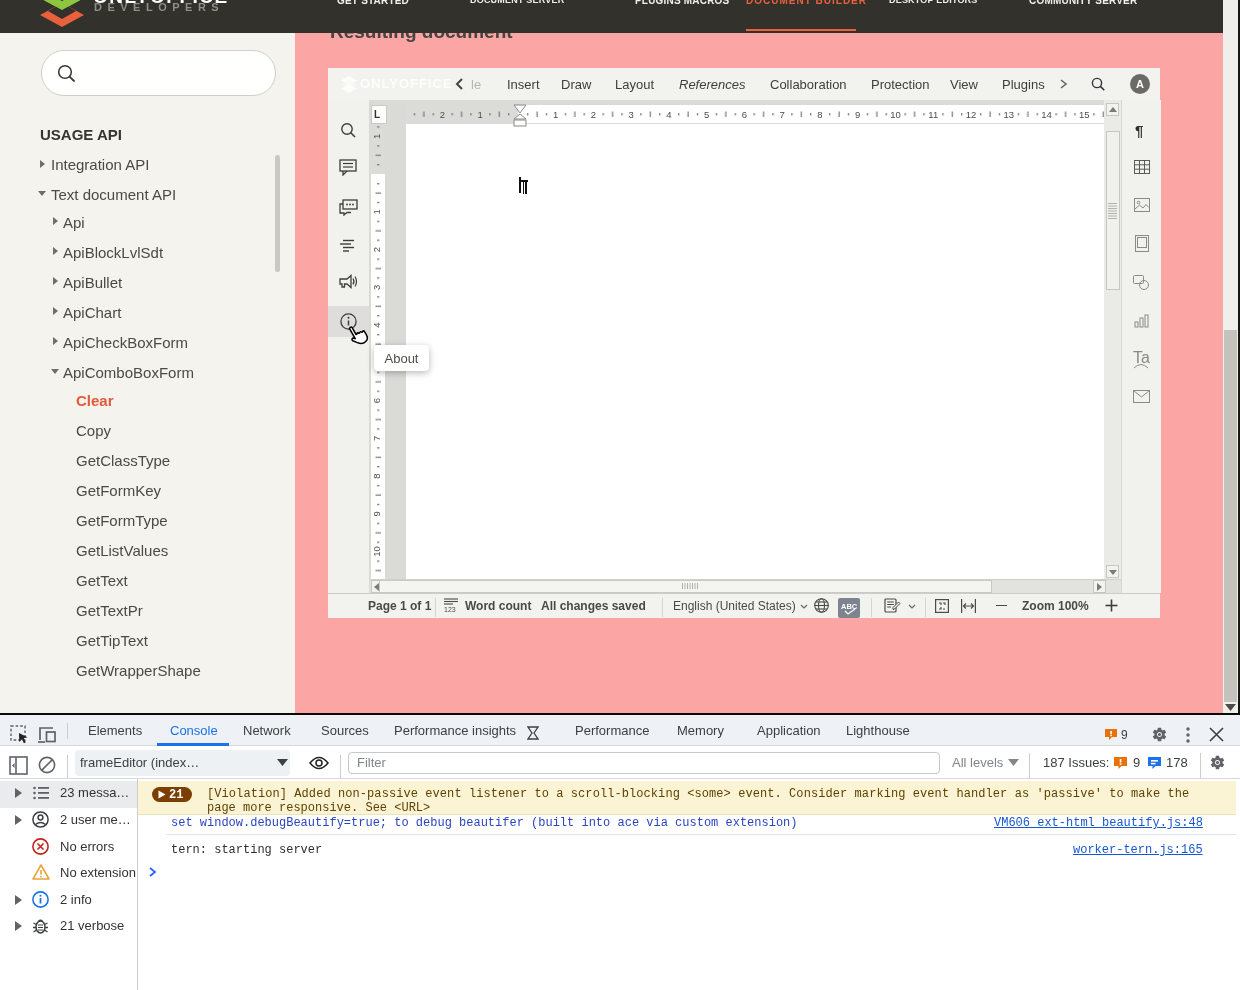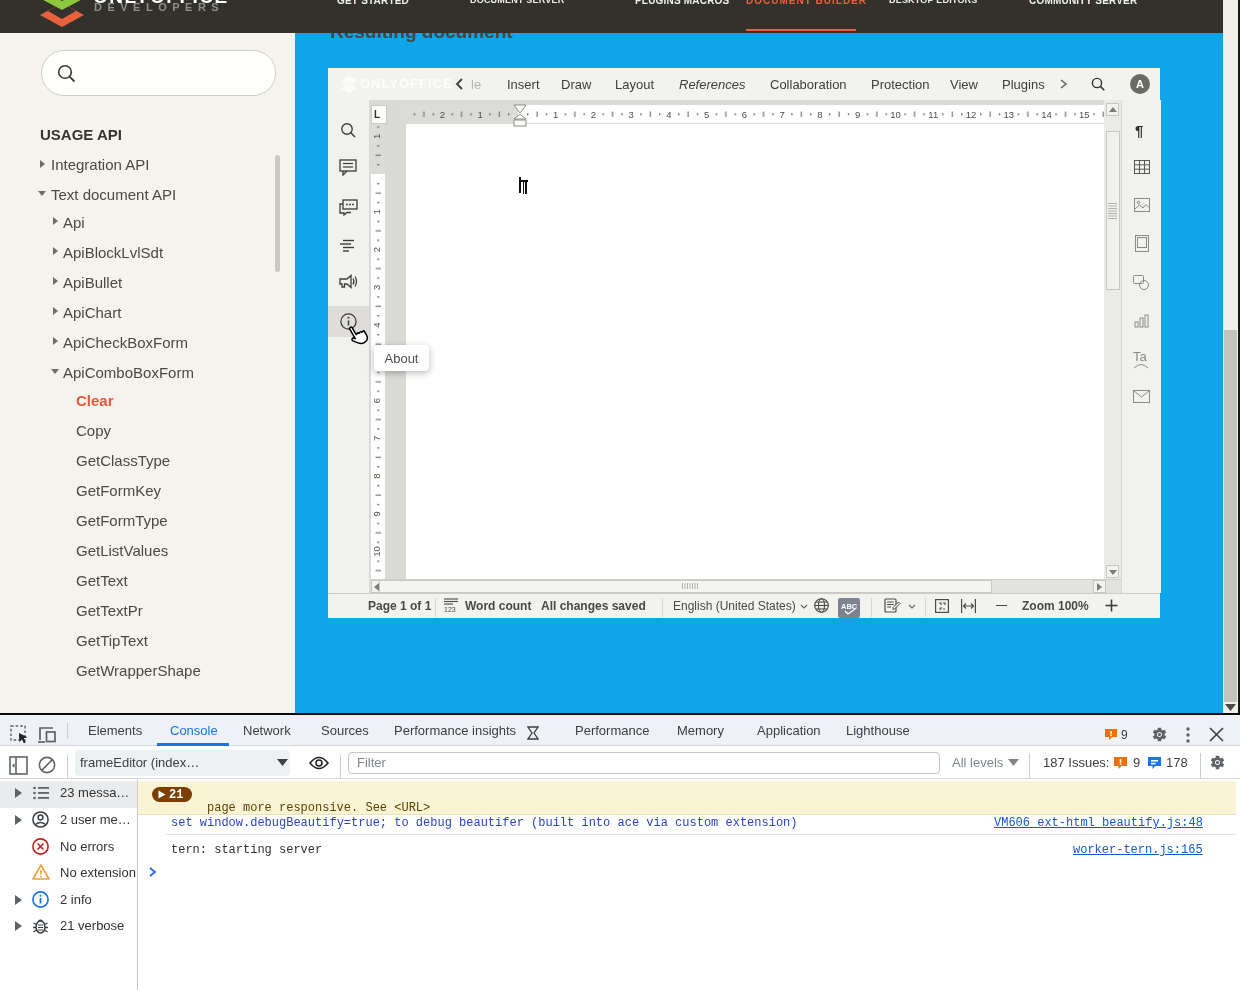--- a/index.html
+++ b/index.html
@@ -1,17 +1,17 @@
 <!DOCTYPE html>
 <html><head>
 <meta charset="utf-8">
 <style>
   html,body{margin:0;padding:0;}
   body{width:1240px;height:990px;overflow:hidden;font-family:"Liberation Sans",sans-serif;}
-  .page{position:relative;width:1240px;height:990px;background:#0ea5e9;overflow:hidden;}
+  .page{position:relative;width:1240px;height:990px;background:#fca5a5;overflow:hidden;}
   .abs{position:absolute;}
   
   .apphead{position:absolute;left:0;top:0;width:1223px;height:33px;background:#32312c;overflow:hidden;}
   .navitem{position:absolute;top:-5px;color:#efefec;font-size:10px;font-weight:bold;letter-spacing:0.2px;white-space:nowrap;}
   .devtxt{position:absolute;left:94px;top:1px;color:#8f8e89;font-size:11px;letter-spacing:5.5px;font-weight:bold;}
   .biglogo{position:absolute;left:93px;top:-14px;color:#fff;font-size:19px;font-weight:bold;letter-spacing:1.5px;}
   .orange-underline{position:absolute;left:746px;top:29px;width:110px;height:2px;background:#e8603c;}
   
   .docheading{position:absolute;left:330px;top:21px;font-size:19px;font-weight:bold;color:#46453f;z-index:0;}
   
@@ -207,21 +207,21 @@
       </svg>
     <svg class="abs" style="left:805px;top:207px" width="17" height="16" viewBox="0 0 17 16">
         <rect x="0.5" y="0.5" width="10" height="8" rx="1" fill="none" stroke="#8a8a86" stroke-width="1"></rect>
         <circle cx="11" cy="10" r="4.5" fill="none" stroke="#8a8a86" stroke-width="1"></circle>
       </svg>
     <svg class="abs" style="left:806px;top:246px" width="15" height="14" viewBox="0 0 15 14">
         <rect x="1" y="8" width="3" height="5" fill="none" stroke="#8a8a86" stroke-width="1"></rect>
         <rect x="6" y="4" width="3" height="9" fill="none" stroke="#8a8a86" stroke-width="1"></rect>
         <rect x="11" y="1" width="3" height="12" fill="none" stroke="#8a8a86" stroke-width="1"></rect>
       </svg>
-    <div class="abs" style="left:805px;top:281px;font-size:13px;color:#8a8a86;">Ta</div>
+    <div class="abs" style="left:805px;top:281px;font-size:16px;color:#8a8a86;">Ta</div>
     <svg class="abs" style="left:805px;top:295px" width="16" height="6" viewBox="0 0 16 6">
         <path d="M1 5 Q8 -2 15 5" fill="none" stroke="#8a8a86" stroke-width="1"></path>
       </svg>
     <svg class="abs" style="left:805px;top:322px" width="17" height="13" viewBox="0 0 17 13">
         <rect x="0.5" y="0.5" width="16" height="12" fill="none" stroke="#8a8a86" stroke-width="1"></rect>
         <path d="M0.5 0.5 L8.5 7 L16.5 0.5" fill="none" stroke="#8a8a86" stroke-width="1"></path>
       </svg>
 
     <div class="ed-work"></div>
     <div class="docpage"></div>
@@ -550,20 +550,21 @@
         <path d="M6 8 L11 8 M6 10.5 L11 10.5 M6 13 L11 13" stroke="#3c4043" stroke-width="1"></path>
       </svg>
     <div class="sideitem" style="left:60px;top:203px;">21 verbose</div>
 
     <div class="abs" style="left:138px;top:66px;width:1098px;height:34px;background:#faf4d5;border-bottom:1px solid #ece2b8;box-sizing:border-box;"></div>
     <div class="abs" style="left:152px;top:72px;width:40px;height:15px;background:#7c3f00;border-radius:7.5px;"></div>
     <svg class="abs" style="left:158px;top:75px" width="8" height="9" viewBox="0 0 8 9">
         <polygon points="0.5,0.5 7.5,4.5 0.5,8.5" fill="#fff"></polygon>
       </svg>
     <div class="abs mono" style="left:169px;top:73px;font-size:12px;font-weight:bold;color:#fff;">21</div>
+    <div class="abs mono" style="left:207px;top:72px;font-size:12px;color:#5f4200;letter-spacing:0.075px;">[Violation] Added non-passive event listener to a scroll-blocking &lt;some&gt; event. Consider marking event handler as 'passive' to make the</div>
     <div class="abs mono" style="left:207px;top:86px;font-size:12px;color:#5f4200;">page more responsive. See &lt;URL&gt;</div>
     <div class="abs mono" style="left:171px;top:101px;font-size:12px;color:#2b45c0;">set window.debugBeautify=true; to debug beautifer (built into ace via custom extension)</div>
     <div class="abs mono" style="left:994px;top:101px;font-size:12px;color:#1558d0;text-decoration:underline;">VM606 ext-html_beautify.js:48</div>
     <div class="abs" style="left:166px;top:119px;width:1070px;height:1px;background:#dde3ee;"></div>
     <div class="abs mono" style="left:171px;top:128px;font-size:12px;color:#303030;">tern: starting server</div>
     <div class="abs mono" style="left:1073px;top:128px;font-size:12px;color:#1558d0;text-decoration:underline;">worker-tern.js:165</div>
     <svg class="abs" style="left:148px;top:151px" width="9" height="12" viewBox="0 0 9 12">
         <path d="M2 2 L7 6 L2 10" fill="none" stroke="#2962ff" stroke-width="1.8"></path>
       </svg>
   </div>

